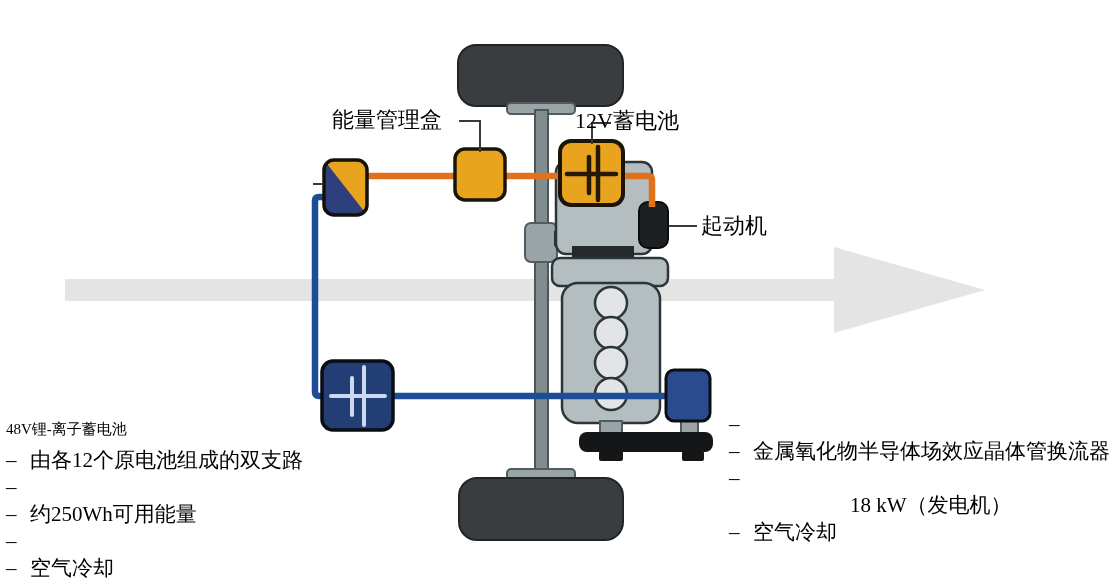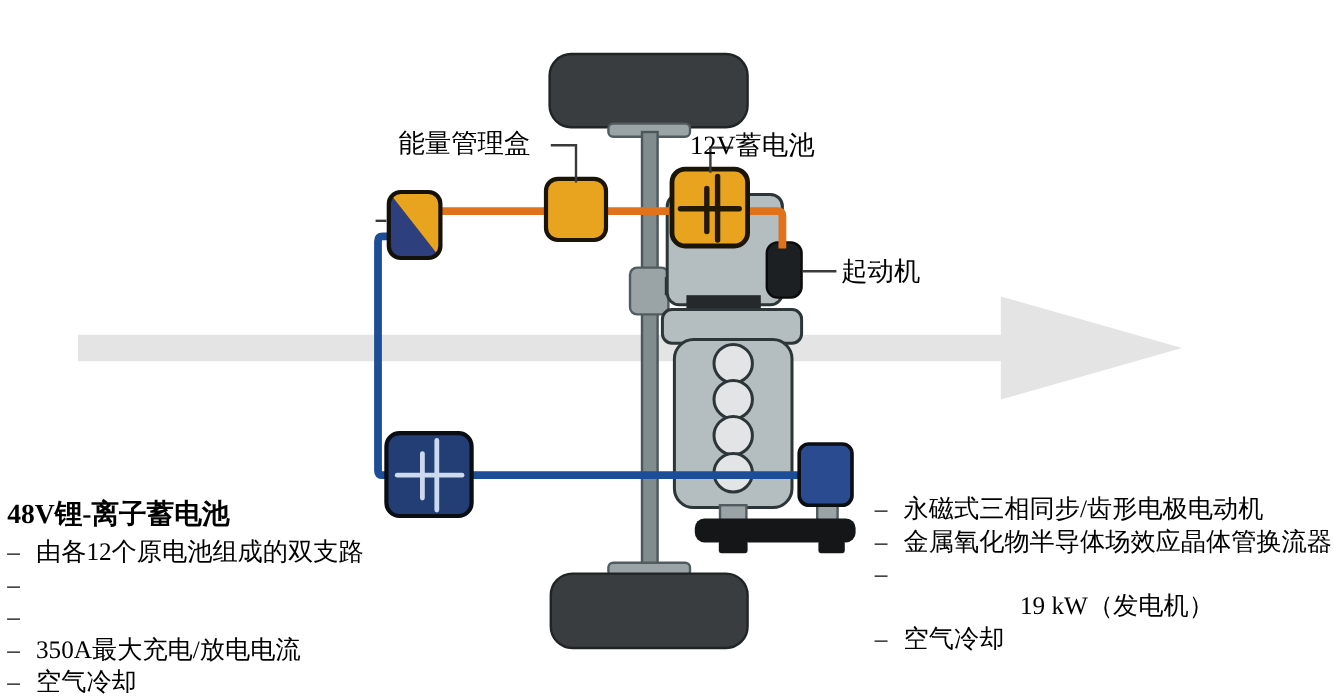--- a/index.html
+++ b/index.html
@@ -4,21 +4,21 @@
 <style>
   html,body{margin:0;padding:0;}
   body{
     width:1120px;height:582px;position:relative;overflow:hidden;background:#ffffff;
     font-family:"Liberation Serif","DejaVu Serif",serif;color:#000;
   }
   .stage{position:absolute;left:0;top:0;width:1120px;height:559px;}
   svg{position:absolute;left:0;top:0;}
   .lbl{position:absolute;font-size:22px;line-height:24px;white-space:nowrap;color:#000;}
   .panel{position:absolute;white-space:nowrap;}
-  .panel .title{font-size:23px;line-height:30px;margin-bottom:3px;font-weight:bold;}
+  .panel .title{font-size:15px;line-height:30px;margin-bottom:3px;}
   .panel .row{display:flex;font-size:21px;line-height:27px;}
   .panel .row .dash{width:24px;flex:0 0 24px;}
   .panel .row.cont{padding-left:121px;}
   #panel-left{left:6px;top:414px;}
   #panel-right{left:729px;top:411px;}
 </style>
 </head>
 <body>
 
 <div class="stage">
@@ -101,45 +101,44 @@
     <div class="title">48V锂-离子蓄电池</div>
     <div class="row">
       <span class="dash">–</span>
       <span>由各12个原电池组成的双支路</span>
     </div>
     <div class="row">
       <span class="dash">–</span>
     </div>
     <div class="row">
       <span class="dash">–</span>
+      <span>约250Wh可用能量</span>
     </div>
     <div class="row">
       <span class="dash">–</span>
-      <span>350A最大充电/放电电流</span>
     </div>
     <div class="row">
       <span class="dash">–</span>
       <span>空气冷却</span>
     </div>
   </div>
 
   <div class="panel" id="panel-right">
     <div class="row">
       <span class="dash">–</span>
-      <span>永磁式三相同步/齿形电极电动机</span>
     </div>
     <div class="row">
       <span class="dash">–</span>
       <span>金属氧化物半导体场效应晶体管换流器</span>
     </div>
     <div class="row">
       <span class="dash">–</span>
     </div>
     <div class="row cont">
-      <span>19 kW（发电机）</span>
+      <span>18 kW（发电机）</span>
     </div>
     <div class="row">
       <span class="dash">–</span>
       <span>空气冷却</span>
     </div>
   </div>
 
 </div>
 
 </body></html>

